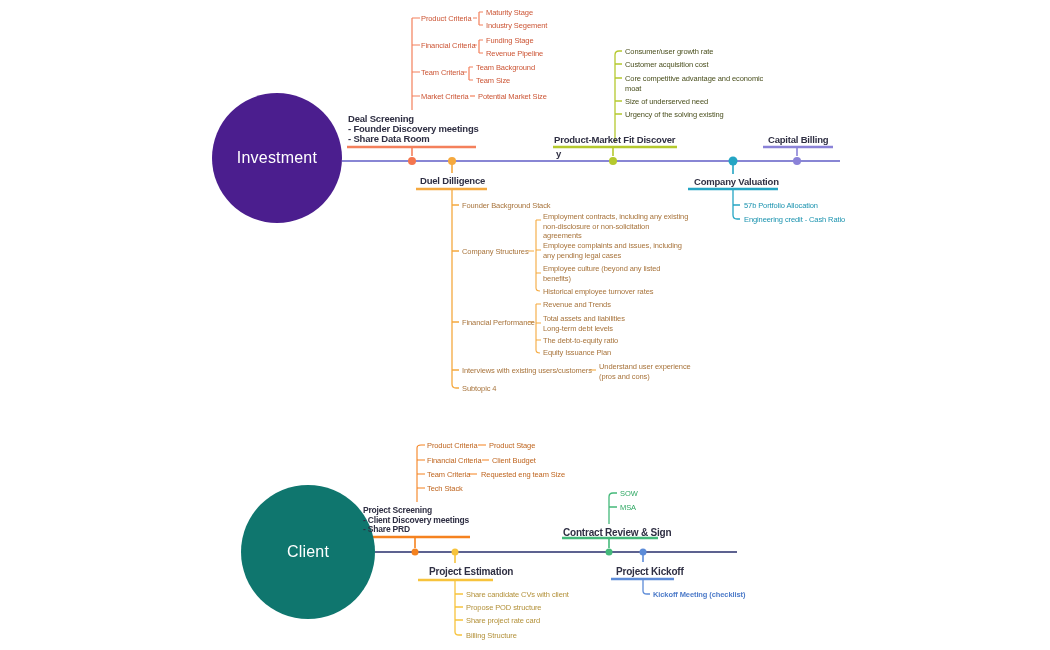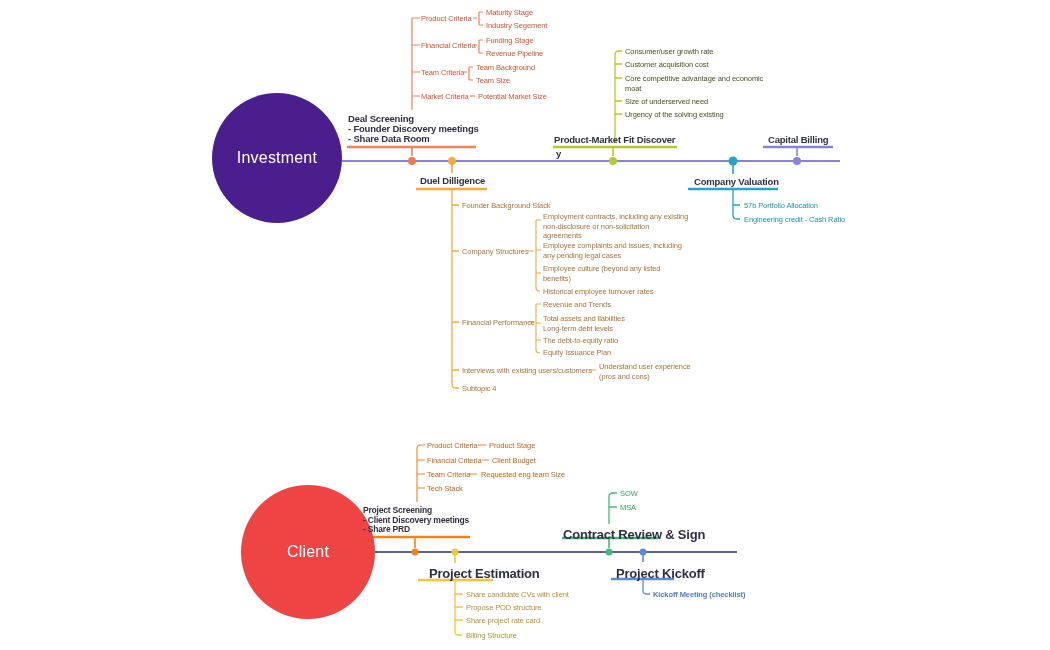--- a/index.html
+++ b/index.html
@@ -3,35 +3,35 @@
 <meta charset="utf-8">
 <style>
   html,body{margin:0;padding:0;background:#fff;}
   .stage{position:relative;width:1050px;height:650px;background:#fff;overflow:hidden;
          font-family:"Liberation Sans",sans-serif;}
   .lines{position:absolute;left:0;top:0;}
   .lbl{position:absolute;}
   .sm{font-size:7.5px;letter-spacing:-0.1px;line-height:9px;white-space:nowrap;}
   .pre{white-space:pre-line;line-height:9.5px;}
   .node-title{font-weight:700;color:#2f2f43;font-size:9.5px;letter-spacing:-0.2px;white-space:nowrap;}
-  .node-title.small{font-size:13px;}
+  .node-title.small{font-size:10px;}
   .root-block{font-weight:700;color:#2f2f43;font-size:9.5px;letter-spacing:-0.2px;line-height:10px;white-space:nowrap;}
   .root-block.small{font-size:8.5px;line-height:9.5px;}
   .c-salmon{color:#cc5535;}
   .c-brown{color:#a8743c;}
   .c-olive{color:#4b501f;}
   .c-teal{color:#1b93af;}
   .c-orange{color:#bf651f;}
   .c-yellow{color:#b3913a;}
   .c-green{color:#2fa863;}
   .c-blue{color:#4d7bc9;font-weight:bold;}
   .root{position:absolute;border-radius:50%;display:flex;align-items:center;justify-content:center;
         color:#fff;font-weight:400;font-size:16px;letter-spacing:0.2px;}
   .root.investment{left:212px;top:93px;width:130px;height:130px;background:#4b1e8e;}
-  .root.client{left:241px;top:485px;width:134px;height:134px;background:#ef4444;}
+  .root.client{left:241px;top:485px;width:134px;height:134px;background:#0f766e;}
 </style>
 </head>
 <body>
 
 <div class="stage">
 
   <svg class="lines" width="1050" height="650">
 
     <g stroke="#8886d4" stroke-width="2" fill="none">
       <path d="M342,161 H840"></path>

